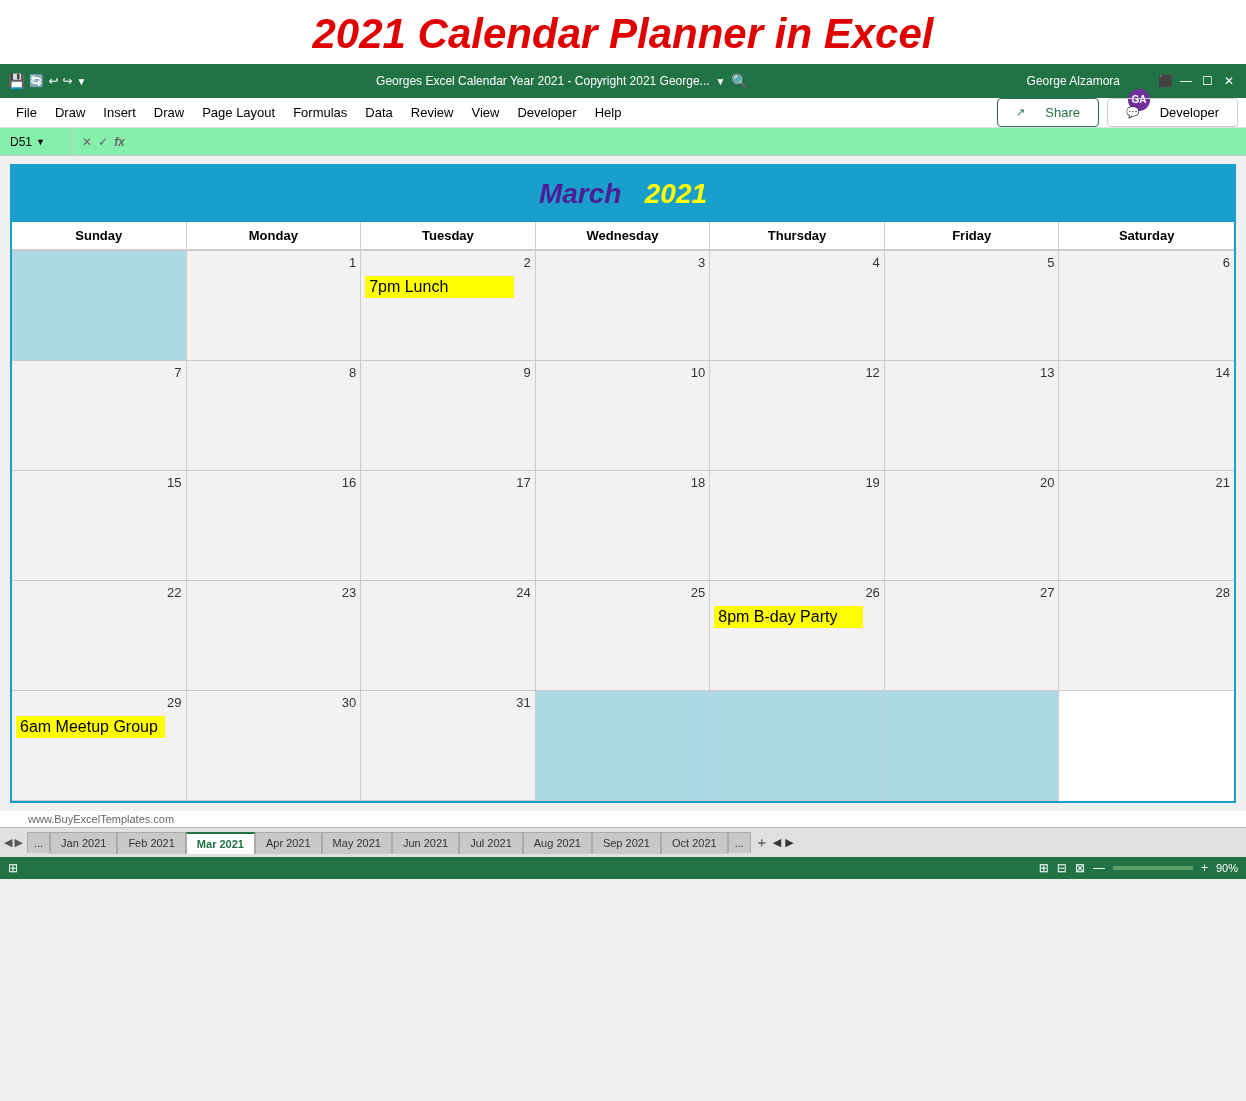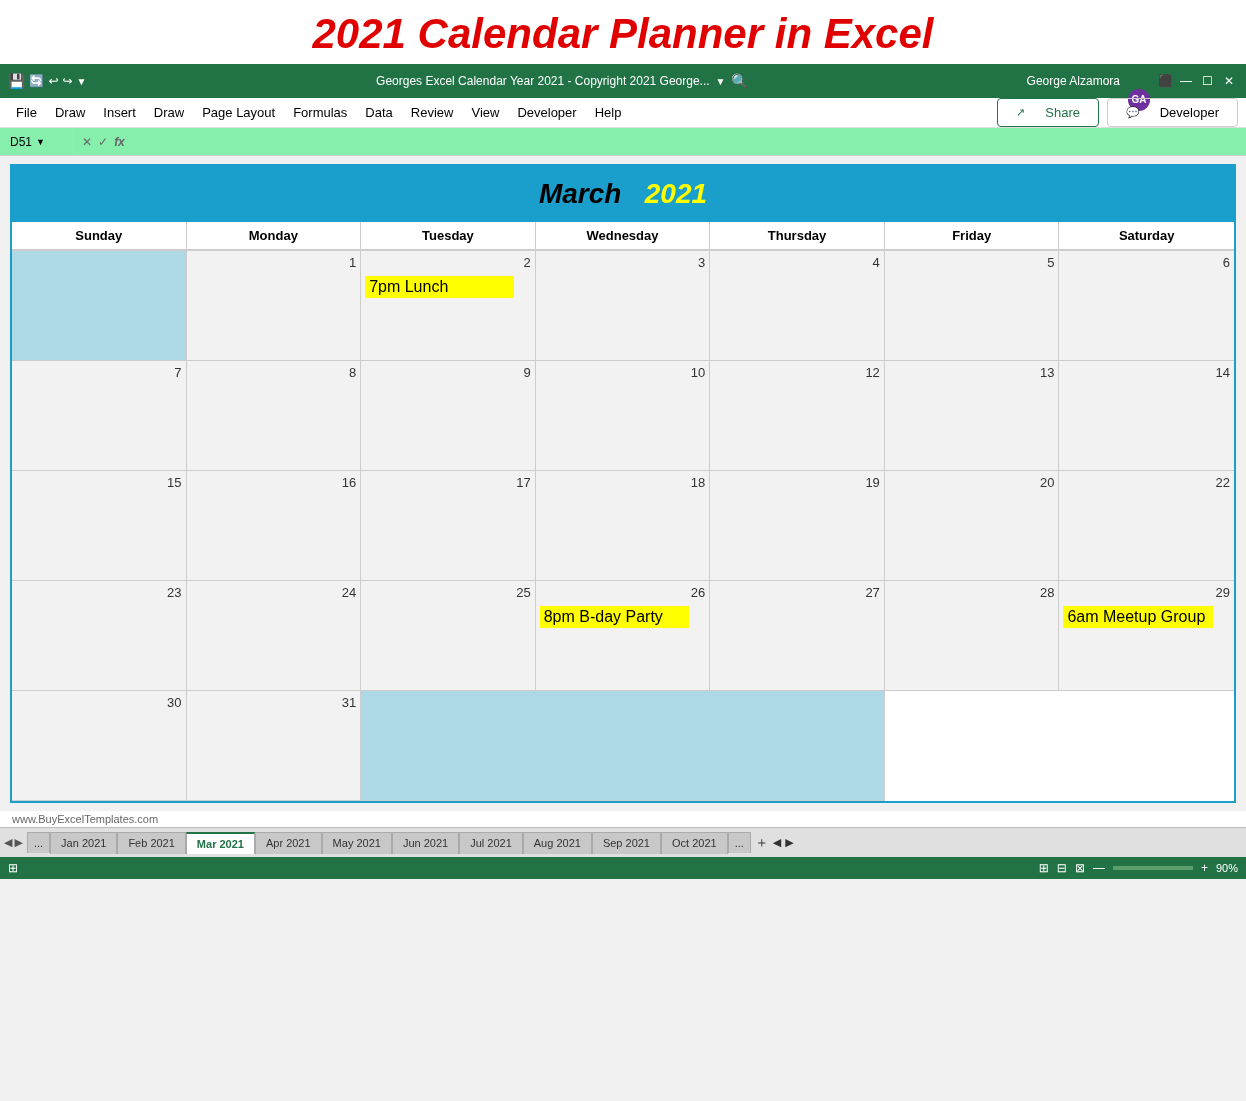--- a/index.html
+++ b/index.html
@@ -133,21 +133,21 @@
 
     .calendar-header {
       background: #1a9ecc;
       text-align: center;
       padding: 12px;
       color: white;
       font-size: 28px;
       font-weight: bold;
       font-style: italic;
     }
-    .calendar-header span { color: #000000; }
+    .calendar-header span { color: #4c1d95; }
 
     .calendar-days-header {
       display: grid;
       grid-template-columns: repeat(7, 1fr);
       border-bottom: 2px solid #ccc;
     }
     .calendar-days-header .day-name {
       text-align: center;
       padding: 6px 0;
       font-weight: bold;
@@ -248,21 +248,21 @@
     }
     .zoom-slider {
       width: 80px;
       height: 4px;
       background: #5a9e6a;
       position: relative;
     }
     .watermark {
       font-size: 11px;
       color: #666;
-      padding: 2px 12px;
+      padding: 2px 28px;
       background: white;
     }
     .win-btn { display: inline-block; width: 14px; height: 14px; color: white; font-size: 14px; cursor: pointer; }
   </style>
 </head>
 <body>
 
 <div class="page-title">
   <span>2021 Calendar Planner in Excel</span>
 </div>
@@ -395,20 +395,23 @@
       <div class="calendar-cell">
         <div class="cell-date">18</div>
       </div>
       <div class="calendar-cell">
         <div class="cell-date">19</div>
       </div>
       <div class="calendar-cell">
         <div class="cell-date">20</div>
       </div>
       <div class="calendar-cell">
+        <div class="cell-date">21</div>
+      </div>
+      <div class="calendar-cell">
         <div class="cell-date">22</div>
       </div>
       <div class="calendar-cell">
         <div class="cell-date">23</div>
       </div>
       <div class="calendar-cell">
         <div class="cell-date">24</div>
       </div>
       <div class="calendar-cell">
         <div class="cell-date">25</div>

